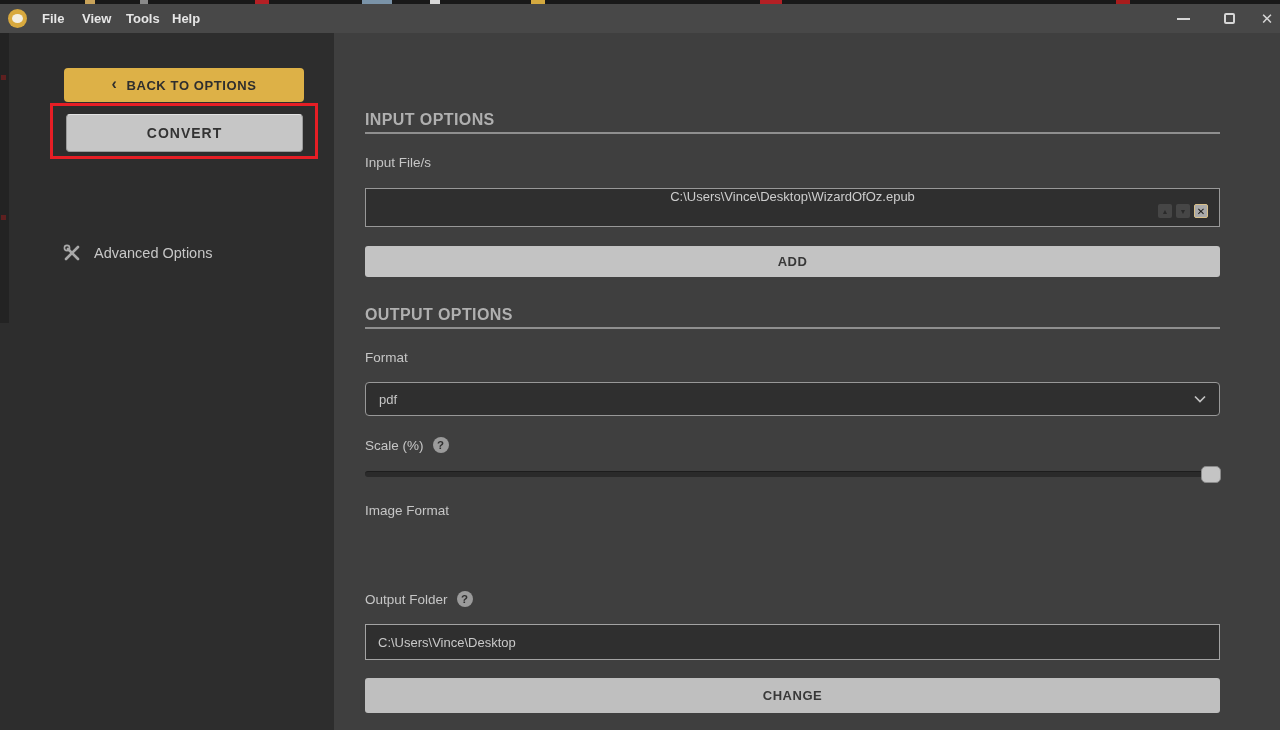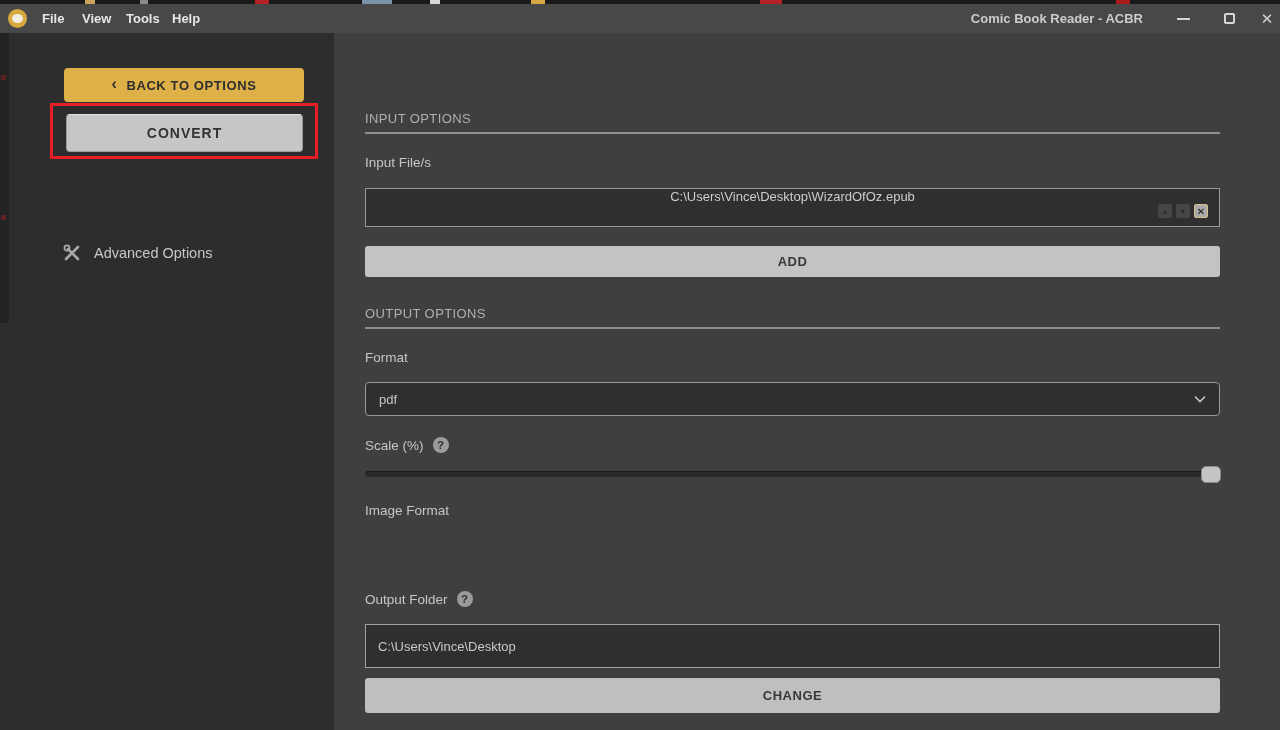--- a/index.html
+++ b/index.html
@@ -52,21 +52,21 @@
 
   .nav-item { position: absolute; left: 35px; width: 299px; height: 40px; display: flex; align-items: center; padding-left: 27px; cursor: pointer; }
   .nav-item.selected { background: #3b3b3b; }
   .nav-item .nav-icon { width: 19px; height: 18px; display: flex; align-items: center; justify-content: center; }
   .nav-item .nav-label { margin-left: 13px; font-size: 14.5px; color: #c7c7c7; }
 
   
   .main { position: absolute; left: 334px; top: 33px; width: 946px; height: 697px; background: #3f3f3f; }
   .page-title { position: absolute; top: 29px; right: 60px; font-size: 21px; font-weight: bold; color: #a9a9a9; letter-spacing: 0.5px; }
 
-  .section-heading { position: absolute; left: 31px; font-size: 13px; font-weight: normal; color: #b0b0b0; letter-spacing: 0.4px; }
+  .section-heading { position: absolute; left: 31px; font-size: 16px; font-weight: bold; color: #b0b0b0; letter-spacing: 0.4px; }
   .rule { position: absolute; left: 31px; width: 855px; height: 2px; background: #8f8f8f; }
   .field-label { position: absolute; left: 31px; font-size: 13.5px; color: #c6c6c6; display: flex; align-items: center; }
   .help-badge {
     display: inline-block; width: 16px; height: 16px; margin-left: 9px; border-radius: 50%;
     background: #9b9b9b; color: #2f2f2f; font-size: 11.5px; font-weight: bold;
     text-align: center; line-height: 16px; cursor: pointer;
   }
 
   .filebox {
     position: absolute; left: 31px; top: 155px; width: 855px; height: 39px;
@@ -98,21 +98,21 @@
   .slider-track {
     position: absolute; left: 31px; top: 438px; width: 855px; height: 6px;
     background: #2a2a2a; border-radius: 3px; border-top: 1px solid #1d1d1d; cursor: pointer;
   }
   .slider-thumb {
     position: absolute; right: -1px; top: -6px; width: 20px; height: 17px;
     background: #c4c4c4; border: 1px solid #8a8a8a; border-radius: 5px; cursor: grab;
   }
 
   .text-input {
-    position: absolute; left: 31px; top: 591px; width: 855px; height: 44px;
+    position: absolute; left: 31px; top: 591px; width: 855px; height: 36px;
     background: #2f2f2f; border: 1px solid #a3a3a3;
     color: #c9c9c9; font-size: 13px; padding: 0 12px; font-family: inherit;
   }
 </style>
 </head>
 <body>
 
 <div class="top-sliver">
   <div class="speck" style="left:85px;width:10px;background:#c9a35a"></div>
   <div class="speck" style="left:140px;width:8px;background:#8a8a8a"></div>
@@ -125,21 +125,20 @@
 </div>
 
 <div class="titlebar">
   <div class="app-icon">
       <div class="blob"></div>
     </div>
   <div class="menu-item" style="left:42px">File</div>
   <div class="menu-item" style="left:82px">View</div>
   <div class="menu-item" style="left:126px">Tools</div>
   <div class="menu-item" style="left:172px">Help</div>
-  <div class="win-title">Comic Book Reader - ACBR</div>
   <div class="win-btn" style="left:1168px">
       <div class="min-glyph"></div>
     </div>
   <div class="win-btn" style="left:1214px">
       <div class="max-glyph"></div>
     </div>
   <div class="win-btn" style="left:1252px">
       <span class="close-glyph">✕</span>
     </div>
 </div>

